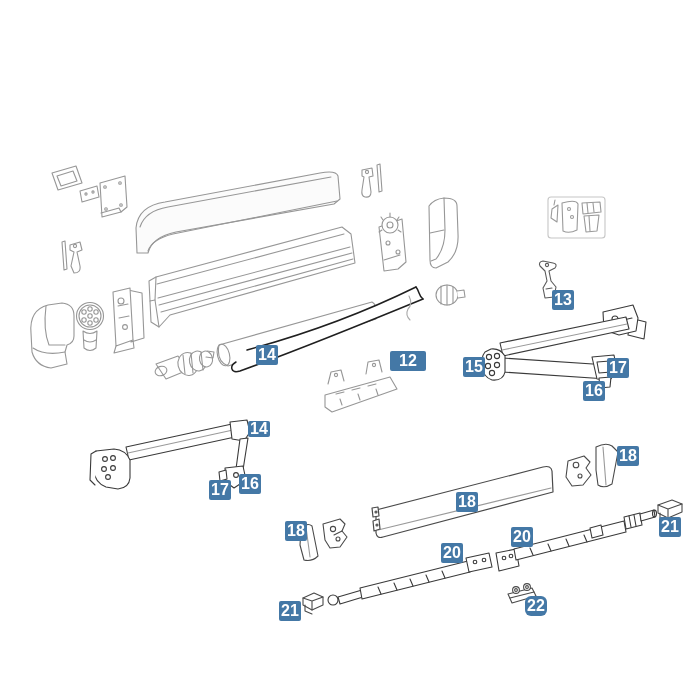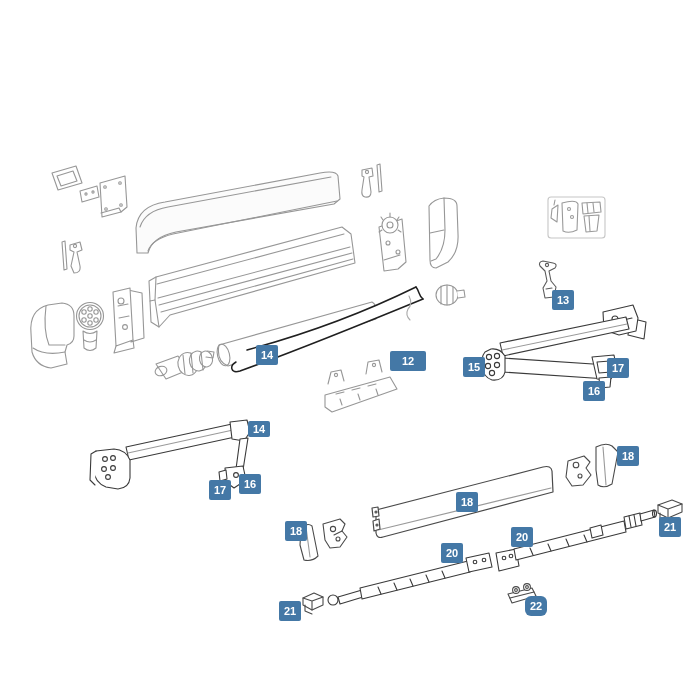--- a/index.html
+++ b/index.html
@@ -28,21 +28,21 @@
     position:absolute;right:5px;bottom:2px;color:#fff;
     border:1px solid #fff;padding:0 1px;line-height:1.1;
     font-size:6px;transform:scale(0.62);transform-origin:right bottom;
     letter-spacing:0.5px;
   }
 
   
   .part-label{
     position:absolute;width:22px;height:20px;
     background:var(--label-bg,#4478a6);color:var(--label-fg,#fff);
-    font-size:11px;font-weight:bold;
+    font-size:16px;font-weight:bold;
     display:flex;align-items:center;justify-content:center;
     border-radius:2px;
   }
 </style>
 </head>
 <body>
 
 <div class="stage">
 
   <svg class="diagram" width="700" height="700" viewBox="0 0 700 700">

